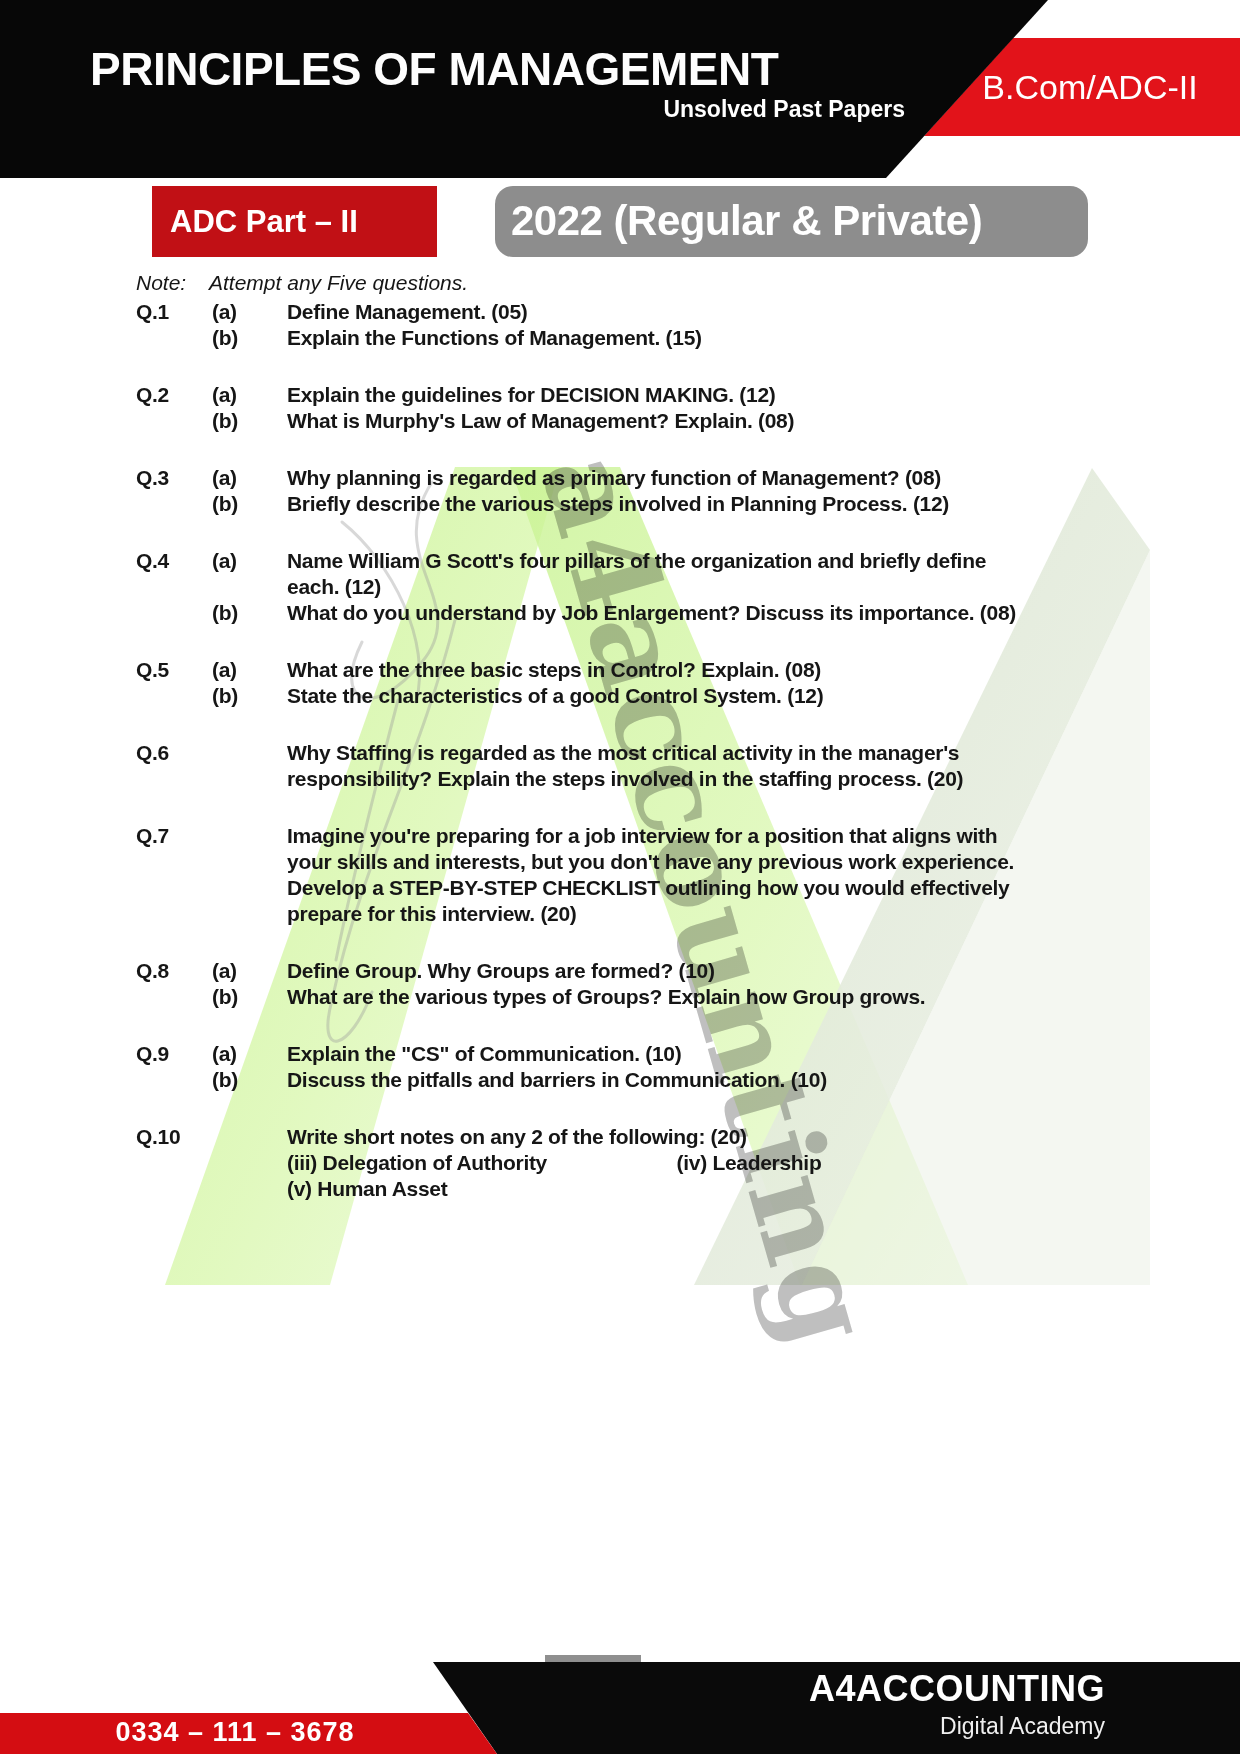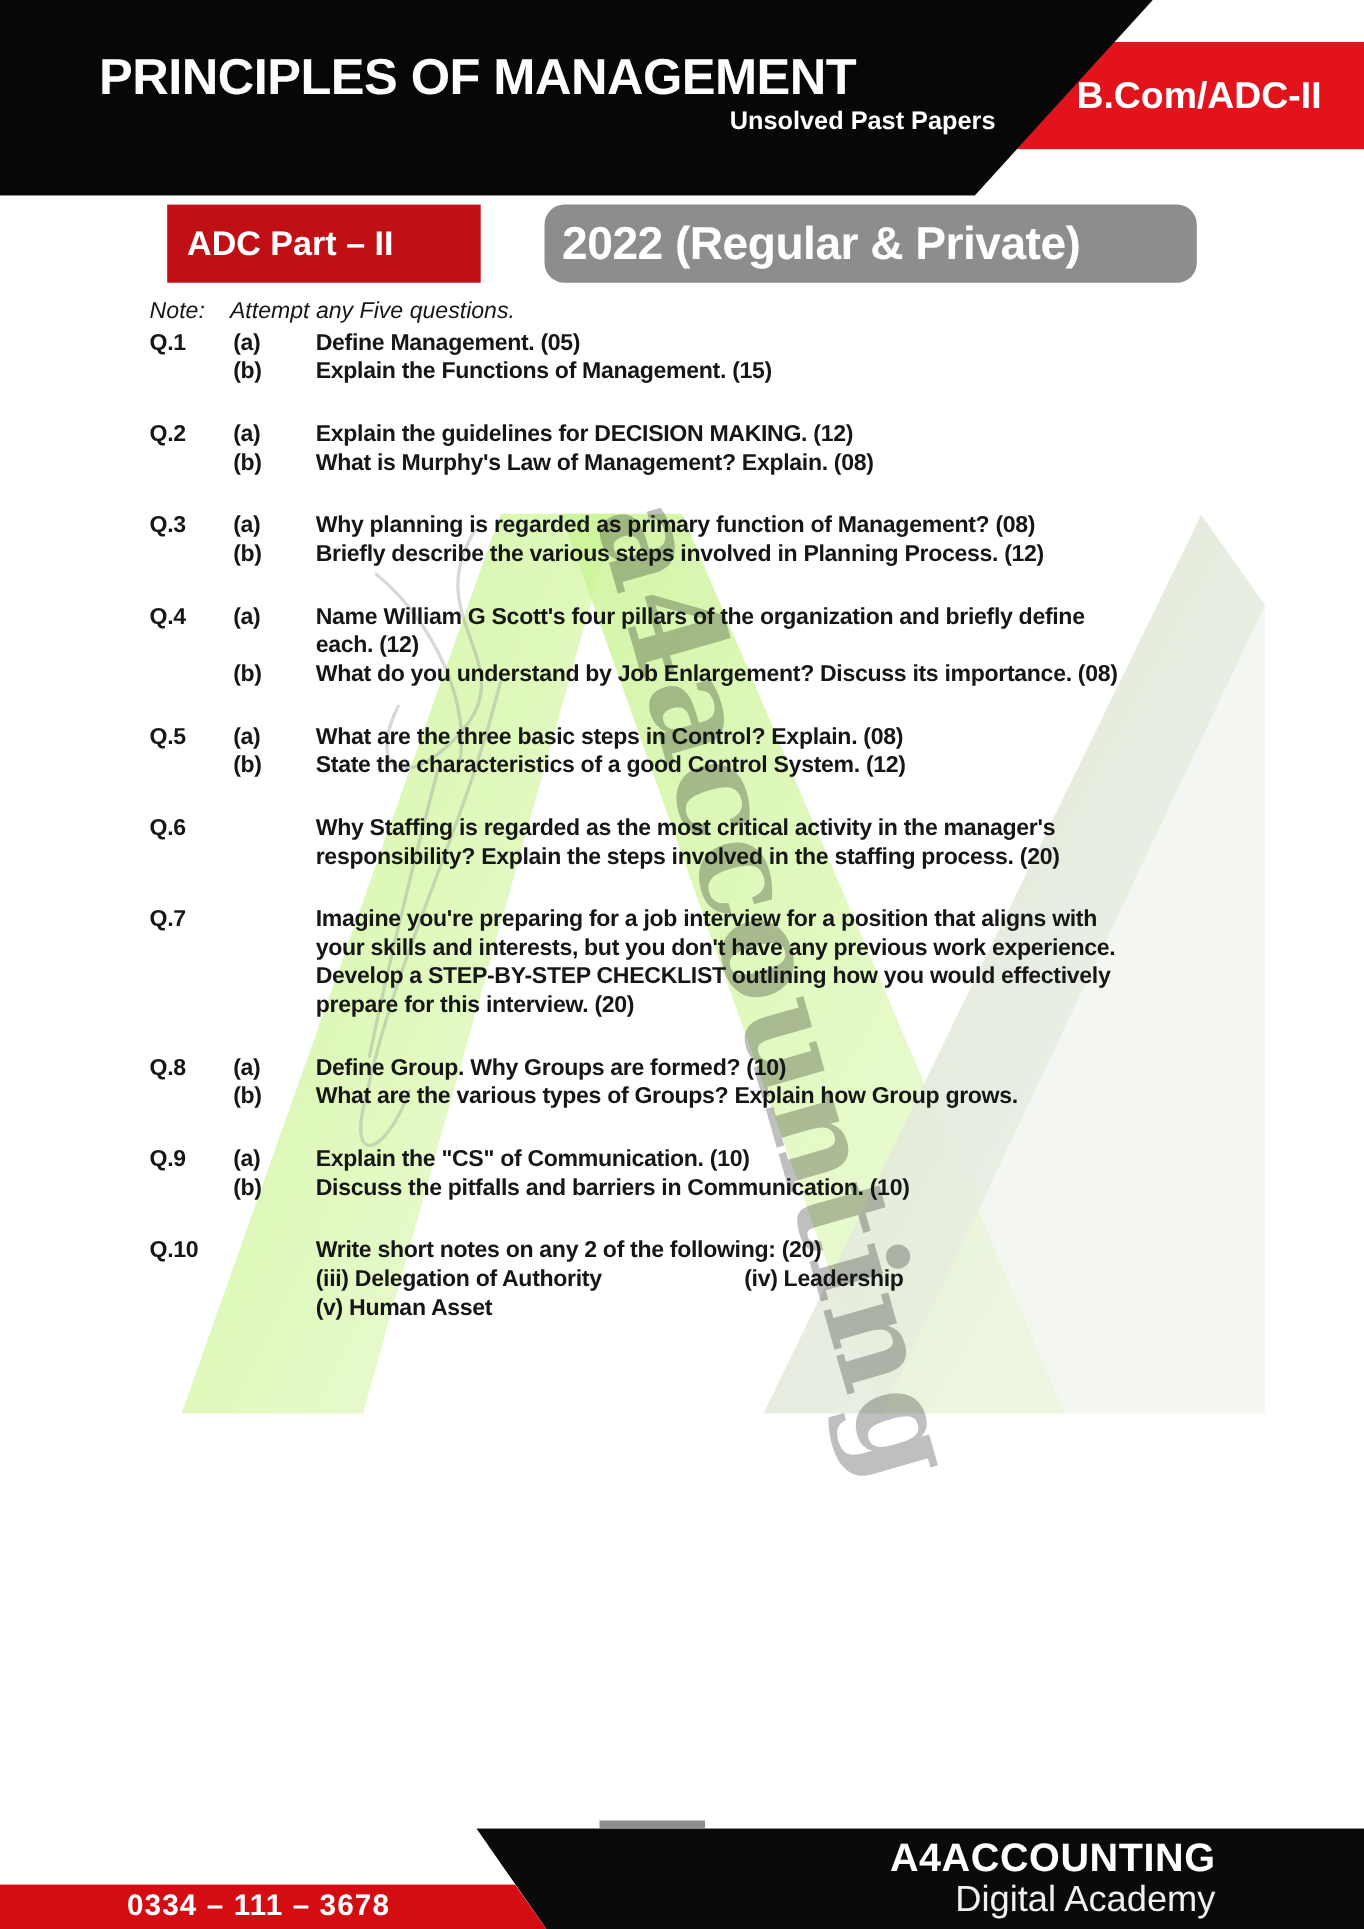--- a/index.html
+++ b/index.html
@@ -8,21 +8,21 @@
 
   
   .hdr-black{position:absolute;left:0;top:0;width:1240px;height:178px;background:#070707;
              clip-path:polygon(0 0,1048px 0,886px 178px,0 178px);z-index:10;}
   .hdr-redband{position:absolute;left:0;top:38px;width:1240px;height:98px;background:#e2131a;
              clip-path:polygon(1013px 0,1240px 0,1240px 98px,924px 98px);z-index:9;}
   .hdr-title{position:absolute;left:90px;top:40px;z-index:11;color:#fdfdfd;font-weight:700;
              font-size:46px;line-height:58px;letter-spacing:-0.5px;white-space:nowrap;}
   .hdr-sub{position:absolute;left:90px;top:94px;width:815px;z-index:11;color:#ffffff;font-weight:700;
              font-size:23px;line-height:30px;text-align:right;}
-  .hdr-badge{position:absolute;left:958px;top:66px;width:264px;z-index:11;color:#ffffff;font-weight:700;
+  .hdr-badge{position:absolute;left:958px;top:66px;width:264px;z-index:11;color:#ffffff;font-weight:400;
              font-size:34px;line-height:42px;text-align:center;white-space:nowrap;}
 
   .bar-red{position:absolute;left:152px;top:186px;width:285px;height:71px;background:#c11015;z-index:8;
            color:#ffffff;font-weight:700;font-size:31px;line-height:71px;padding-left:18px;box-sizing:border-box;}
   .bar-gray{position:absolute;left:495px;top:186px;width:593px;height:71px;background:#8d8d8d;z-index:8;
            color:#ffffff;font-weight:700;font-size:42px;line-height:69px;letter-spacing:-0.5px;
            padding-left:16px;box-sizing:border-box;white-space:nowrap;border-radius:18px;}
 
   
   .wm-svg{position:absolute;left:0;top:0;z-index:1;}
@@ -44,21 +44,21 @@
 
   
   .ftr-sliver{position:absolute;left:545px;top:1655px;width:96px;height:7px;background:#8f8f8f;z-index:9;}
   .ftr-black{position:absolute;left:0;top:1662px;width:1240px;height:92px;background:#0a0a0a;z-index:10;
              clip-path:polygon(433px 0,1240px 0,1240px 92px,497px 92px);}
   .ftr-red{position:absolute;left:0;top:1713px;width:500px;height:41px;background:#d40d12;z-index:10;
              clip-path:polygon(0 0,468px 0,497px 41px,0 41px);}
   .ftr-brand{position:absolute;right:135px;top:1669px;z-index:11;color:#ffffff;font-weight:700;
              font-size:36px;line-height:40px;letter-spacing:0.5px;text-align:right;white-space:nowrap;}
   .ftr-tag{position:absolute;right:135px;top:1710px;z-index:11;color:#f0f0f0;font-weight:400;
-             font-size:33px;line-height:32px;text-align:right;white-space:nowrap;}
+             font-size:23px;line-height:32px;text-align:right;white-space:nowrap;}
   .ftr-phone{position:absolute;left:0;top:1716px;width:470px;z-index:11;color:#ffffff;font-weight:700;
              font-size:27px;line-height:32px;letter-spacing:1px;text-align:center;white-space:nowrap;}
 </style>
 </head>
 <body>
 
 <div class="page">
 
   <svg class="wm-svg" width="1240" height="1754" viewBox="0 0 1240 1754">
     <defs>

